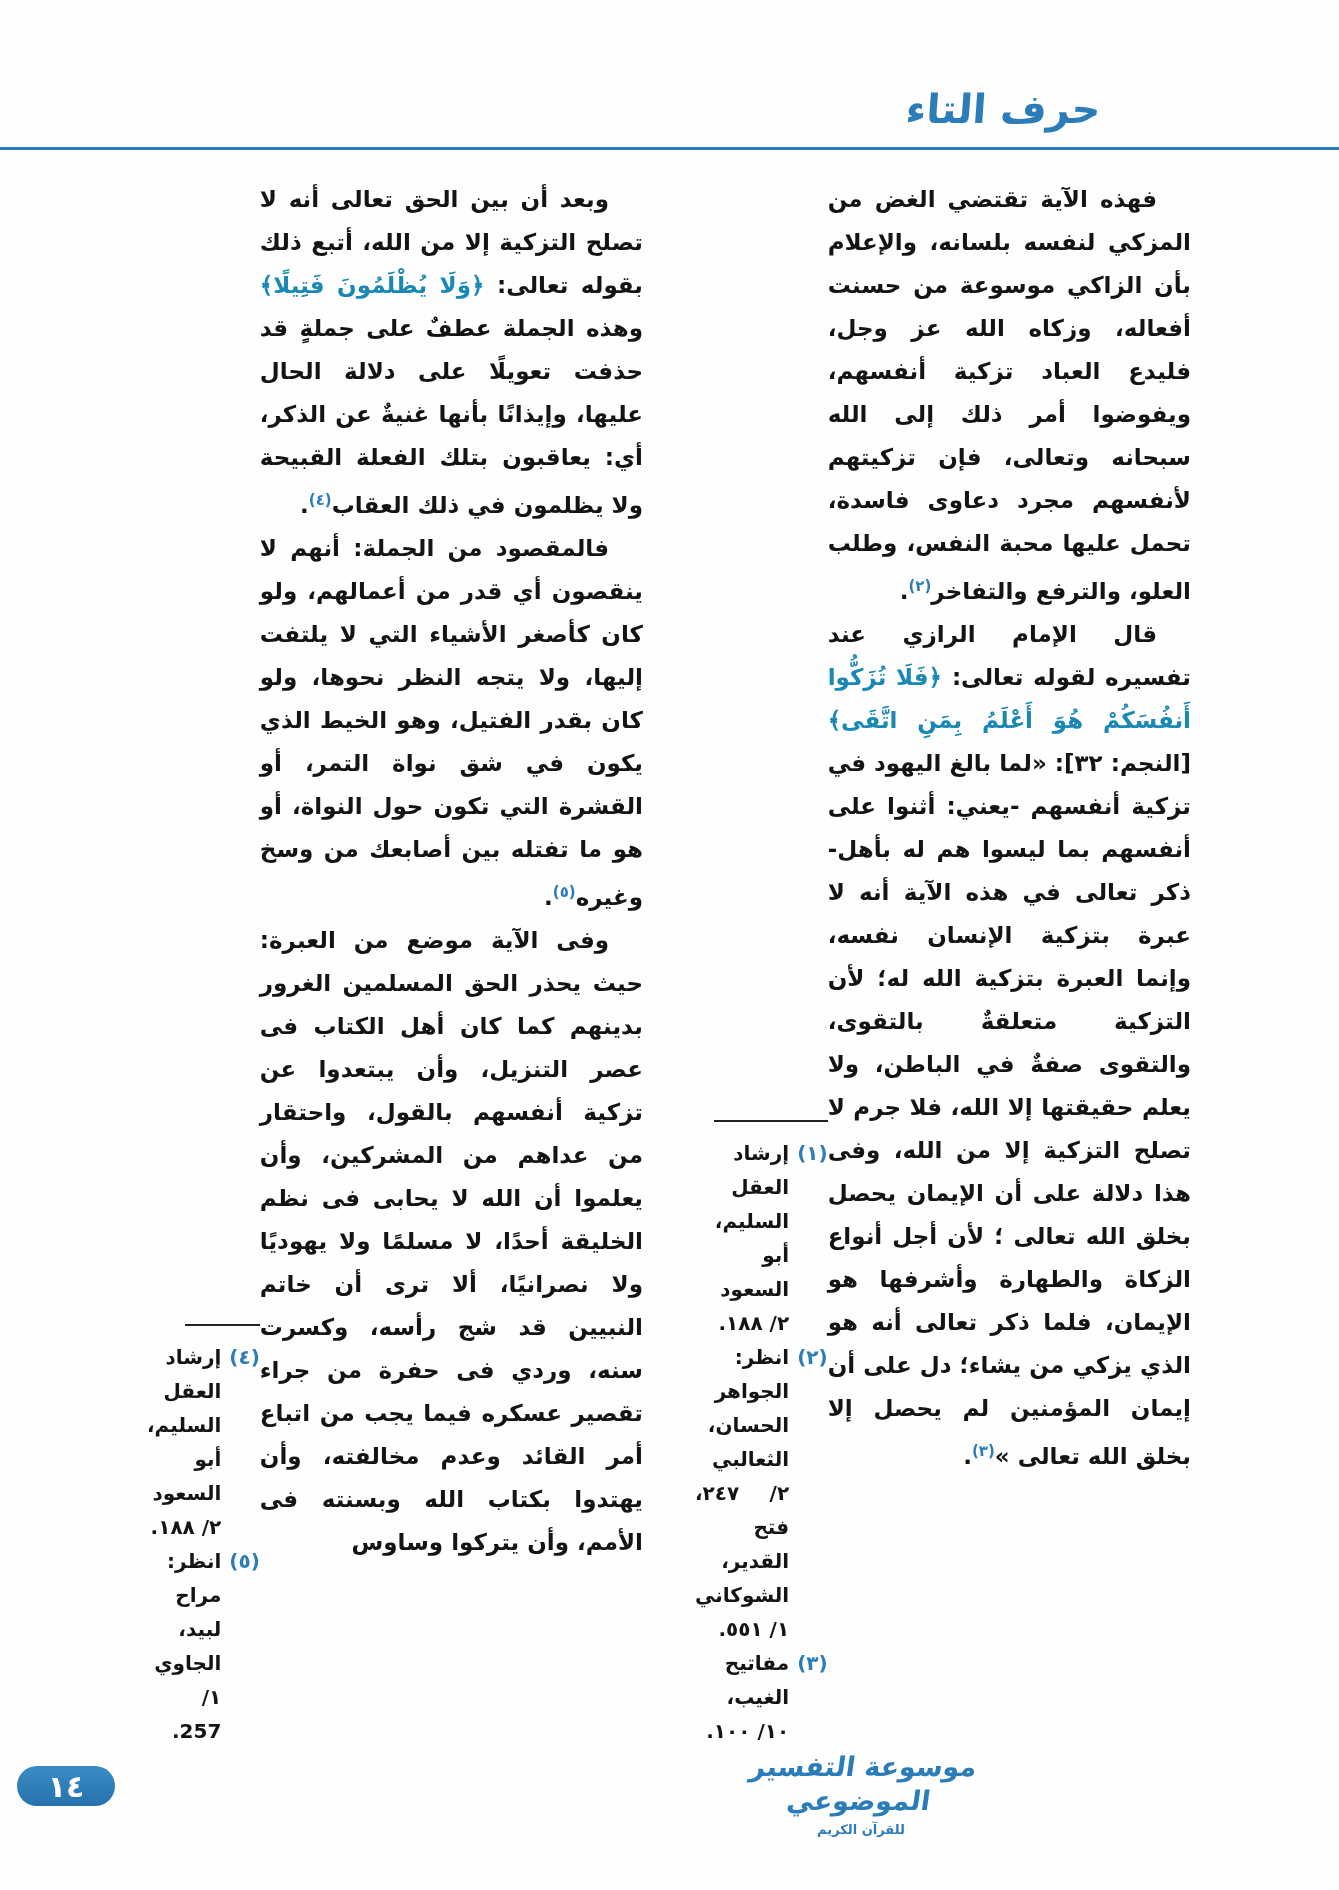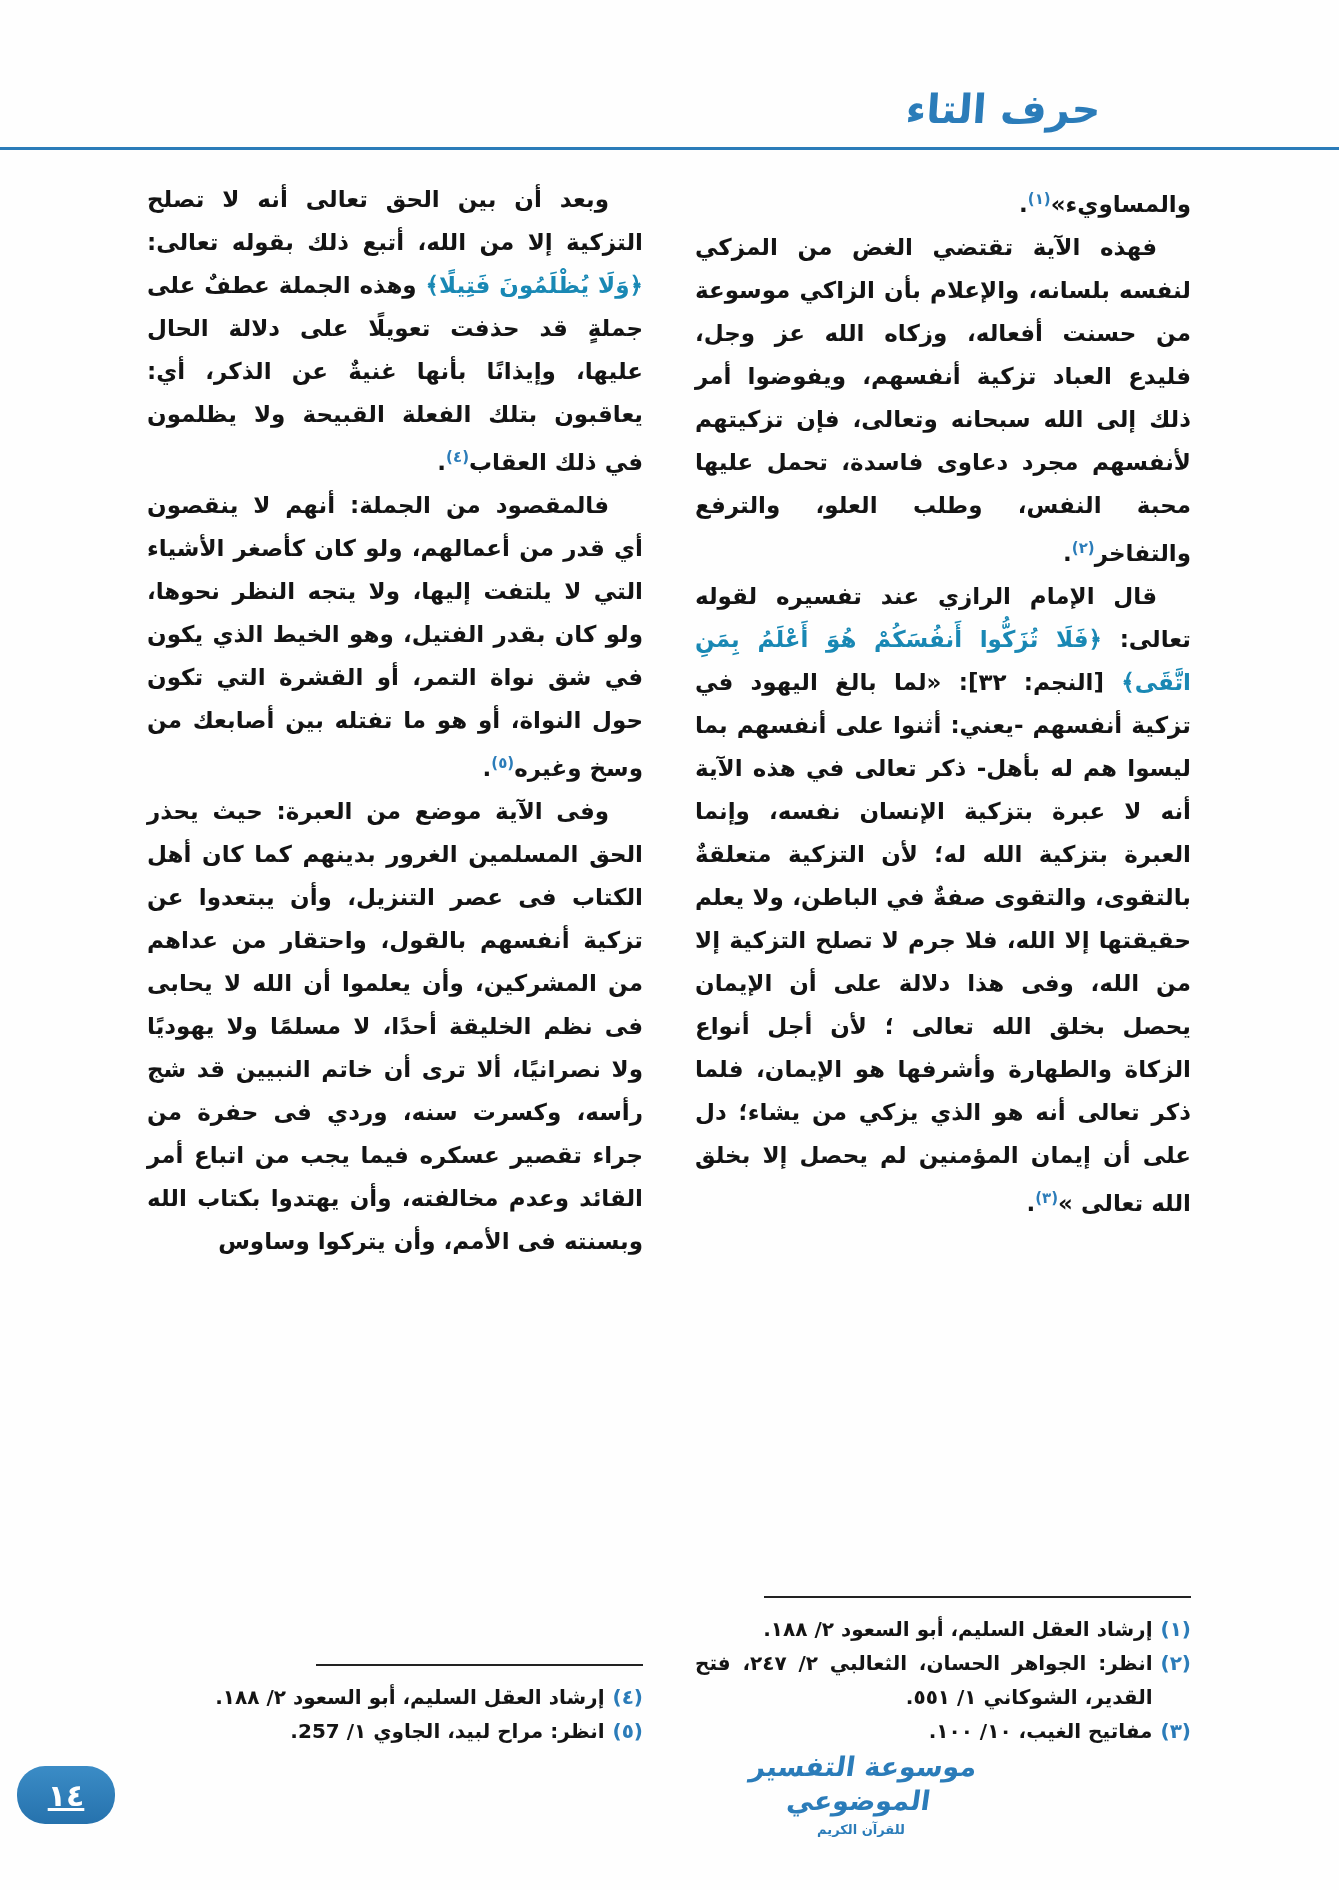--- a/index.html
+++ b/index.html
@@ -28,21 +28,21 @@
   }
   .header-rule{
     position:absolute;top:147px;left:0;
     width:100%;height:3px;background:var(--blue);
   }
   .columns{
     position:absolute;top:178px;right:148px;
     width:1044px;height:1570px;
     display:flex;gap:52px;
   }
-  .col{width:496px;display:flex;flex-direction:column;}
+  .col{width:496px;display:flex;flex-direction:row;}
   .para{
     font-size:23px;line-height:43px;font-weight:bold;
     text-align:justify;text-indent:34px;margin:0;color:var(--ink);
   }
   .para.no-indent{text-indent:0;}
   .run-n{}
   .run-v{color:var(--teal);}
   .run-ref{
     color:var(--blue);
     font-size:15px;
@@ -67,41 +67,40 @@
     font-size:27px;font-weight:bold;
     transform:skewX(-8deg);
     line-height:34px;
   }
   .logo-l2{
     font-size:13px;font-weight:bold;margin-top:4px;
     letter-spacing:1px;
   }
   .page-badge{
     position:absolute;top:1766px;left:17px;
-    width:98px;height:58px;
+    width:98px;height:40px;
     background:linear-gradient(180deg,#3b8cc6,#2672ad);
     border-radius:28px;
     display:flex;align-items:center;justify-content:center;
-    color:#fff;font-size:30px;font-weight:bold;text-decoration:underline;
+    color:#fff;font-size:30px;font-weight:bold;
   }
 </style>
 </head>
 <body>
 
 <div class="page">
 
   <div class="header-title">حرف التاء</div>
 
   <div class="header-rule"></div>
 
   <div class="columns">
 
     <div class="col col-right">
       <div class="col-text">
-          <div class="para no-indent"><span class="run-n">والمساويء»</span><span class="run-ref">(١)</span><span class="run-n">.</span></div>
           <div class="para"><span class="run-n">فهذه الآية تقتضي الغض من المزكي لنفسه بلسانه، والإعلام بأن الزاكي موسوعة من حسنت أفعاله، وزكاه الله عز وجل، فليدع العباد تزكية أنفسهم، ويفوضوا أمر ذلك إلى الله سبحانه وتعالى، فإن تزكيتهم لأنفسهم مجرد دعاوى فاسدة، تحمل عليها محبة النفس، وطلب العلو، والترفع والتفاخر</span><span class="run-ref">(٢)</span><span class="run-n">.</span></div>
           <div class="para"><span class="run-n">قال الإمام الرازي عند تفسيره لقوله تعالى: </span><span class="run-v">﴿فَلَا تُزَكُّوا أَنفُسَكُمْ هُوَ أَعْلَمُ بِمَنِ اتَّقَى﴾</span><span class="run-n"> [النجم: ٣٢]: «لما بالغ اليهود في تزكية أنفسهم -يعني: أثنوا على أنفسهم بما ليسوا هم له بأهل- ذكر تعالى في هذه الآية أنه لا عبرة بتزكية الإنسان نفسه، وإنما العبرة بتزكية الله له؛ لأن التزكية متعلقةٌ بالتقوى، والتقوى صفةٌ في الباطن، ولا يعلم حقيقتها إلا الله، فلا جرم لا تصلح التزكية إلا من الله، وفى هذا دلالة على أن الإيمان يحصل بخلق الله تعالى ؛ لأن أجل أنواع الزكاة والطهارة وأشرفها هو الإيمان، فلما ذكر تعالى أنه هو الذي يزكي من يشاء؛ دل على أن إيمان المؤمنين لم يحصل إلا بخلق الله تعالى »</span><span class="run-ref">(٣)</span><span class="run-n">.</span></div>
         </div>
       <div class="footnotes">
         <div class="fn-sep"></div>
         <div>
             <div class="fn">
               <span class="fn-num">(١)</span>
               <span class="fn-text">إرشاد العقل السليم، أبو السعود ٢/ ١٨٨.</span>
             </div>

